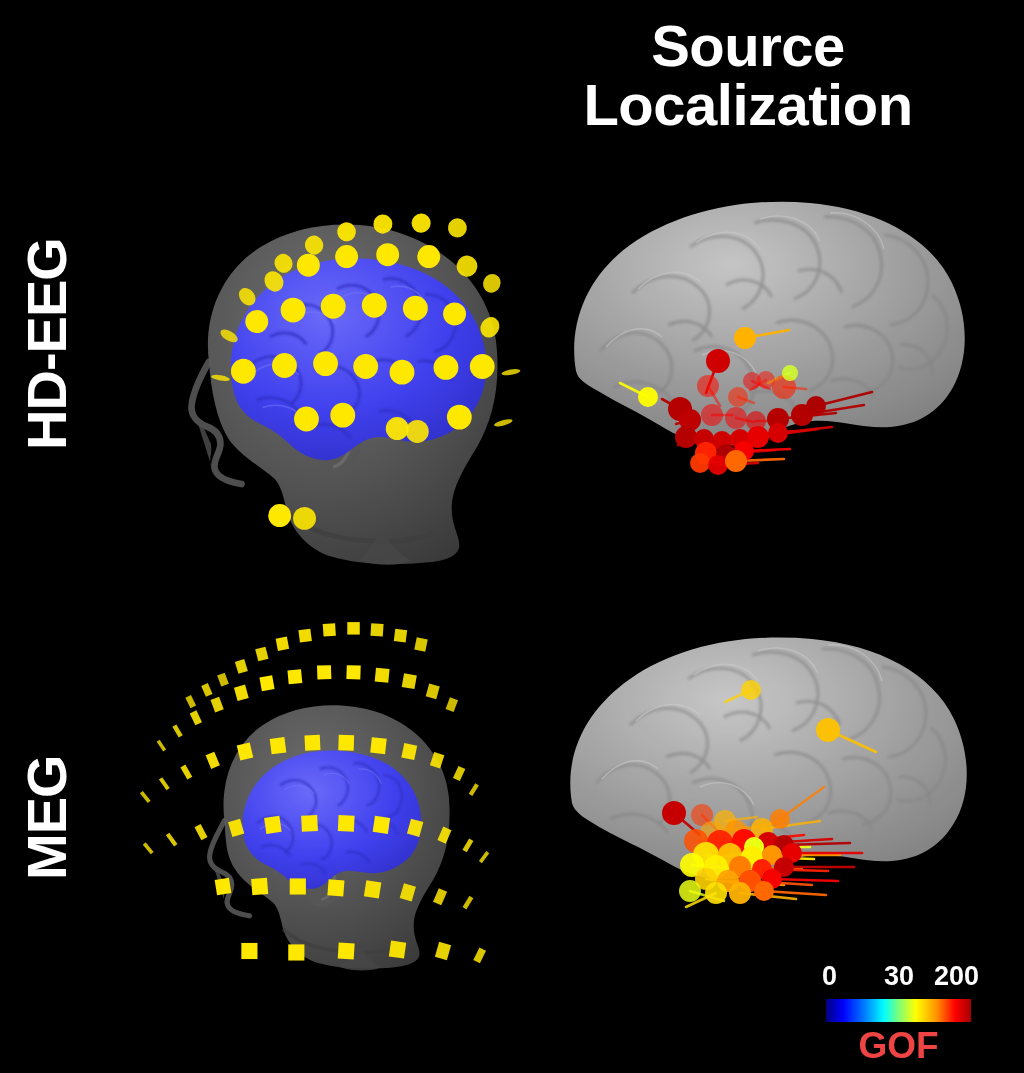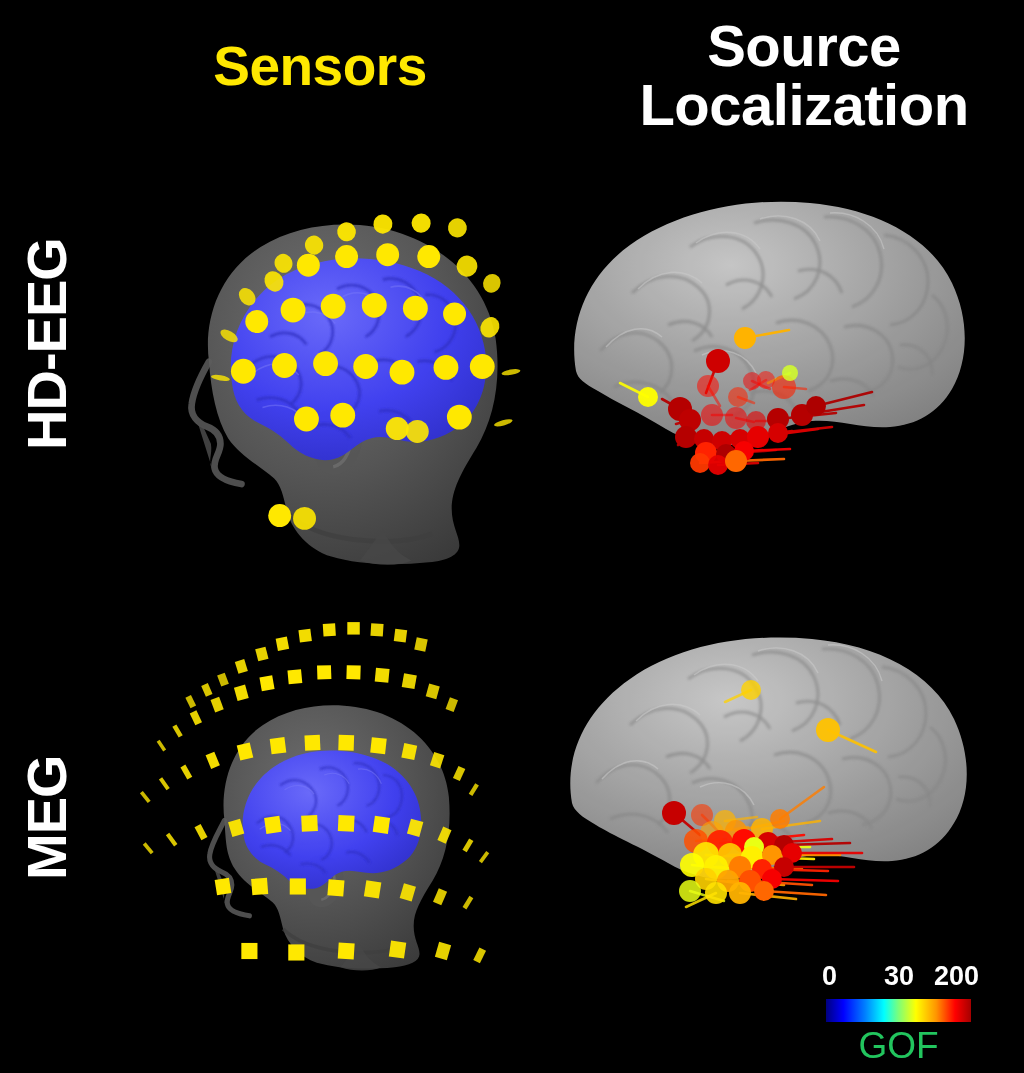--- a/index.html
+++ b/index.html
@@ -32,21 +32,21 @@
     white-space: pre-line;
   }
   #header-sensors {
     left: 150px;
     top: 38px;
     width: 340px;
     font-size: 55px;
     color: #ffe800;
   }
   #header-source {
-    left: 584px;
+    left: 528px;
     top: 16px;
     width: 440px;
     font-size: 58px;
     color: #ffffff;
   }
 
   
   .row-label {
     position: absolute;
     font-weight: bold;
@@ -119,31 +119,30 @@
       #ff0000 89%,
       #a50000 100%);
   }
   #colorbar-label {
     position: absolute;
     left: 20px;
     top: 64px;
     width: 145px;
     text-align: center;
     font-size: 37px;
-    font-weight: normal;
-    color: #22c55e;
+    font-weight: bold;
+    color: #ef4444;
     line-height: 1.05;
   }
 </style>
 </head>
 <body>
 
 <div id="figure">
 
-  <div class="col-header" id="header-sensors">Sensors</div>
 
   <div class="col-header" id="header-source">Source
 Localization</div>
 
   <div class="row-label" id="row-label-hdeeg">HD-EEG</div>
 
   <div class="row-label" id="row-label-meg">MEG</div>
 
   <div class="panel" id="panel-hdeeg-sensors">
     <svg viewBox="0 0 460 450" preserveAspectRatio="xMidYMid meet">

